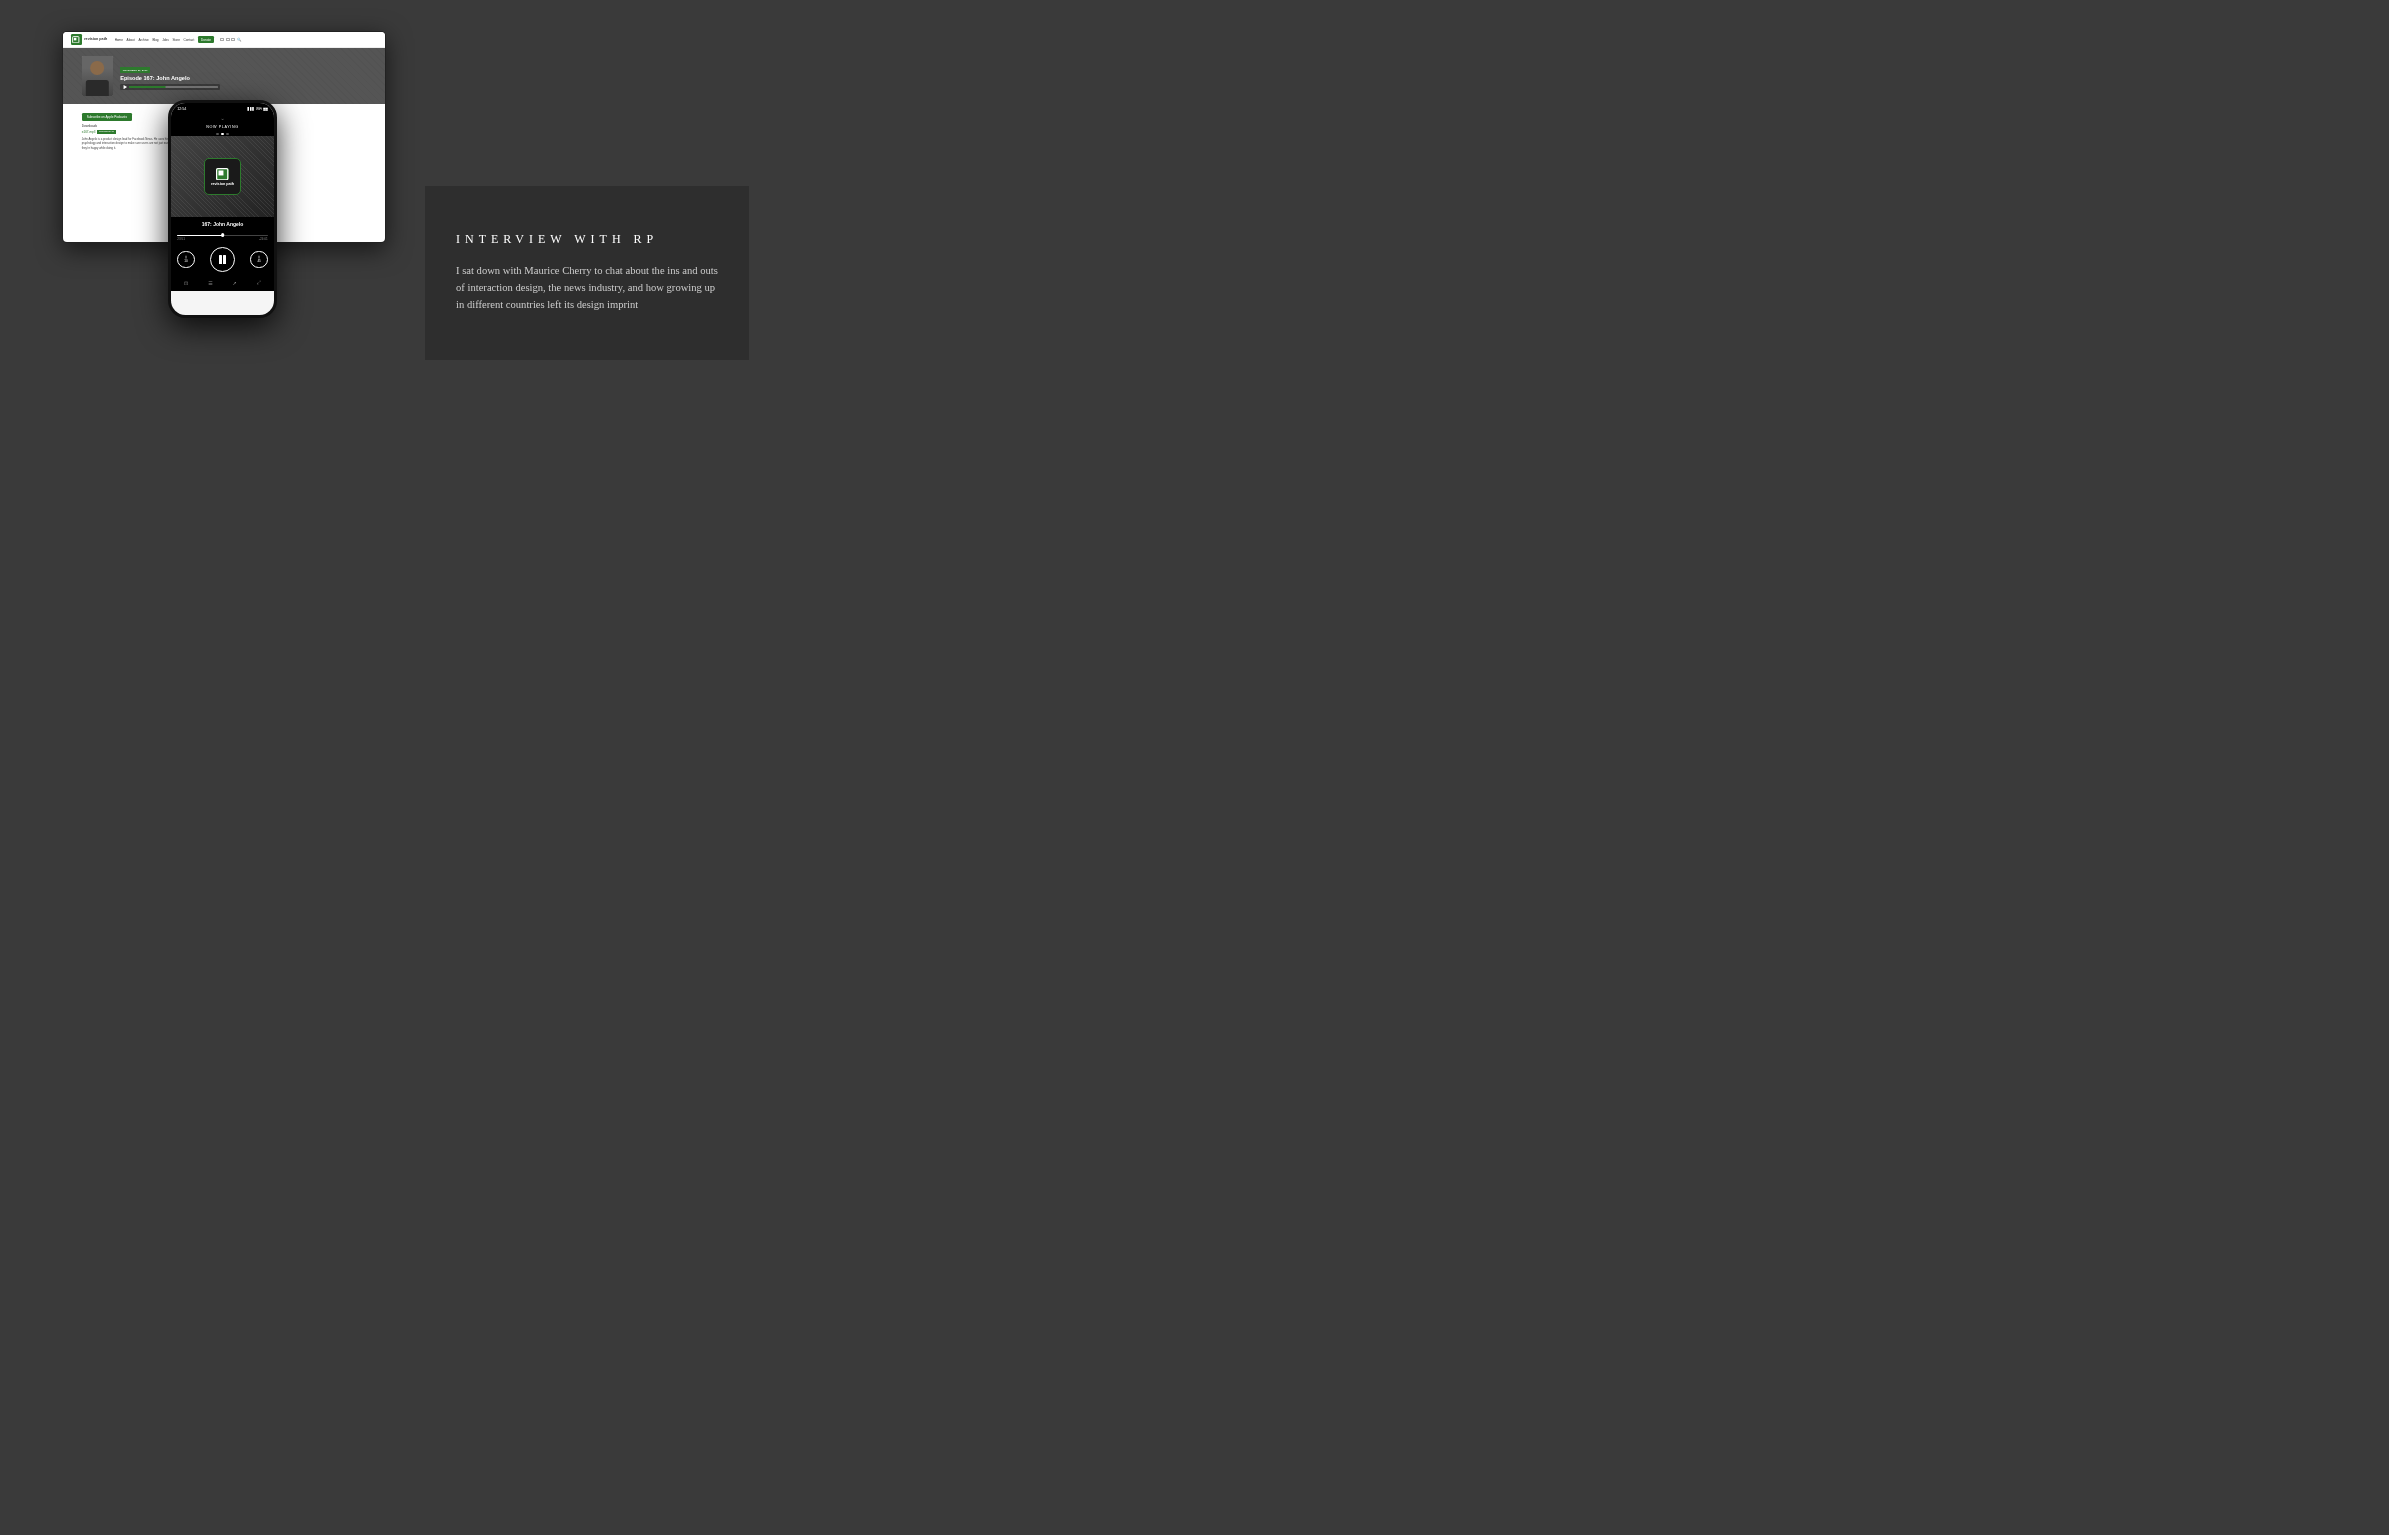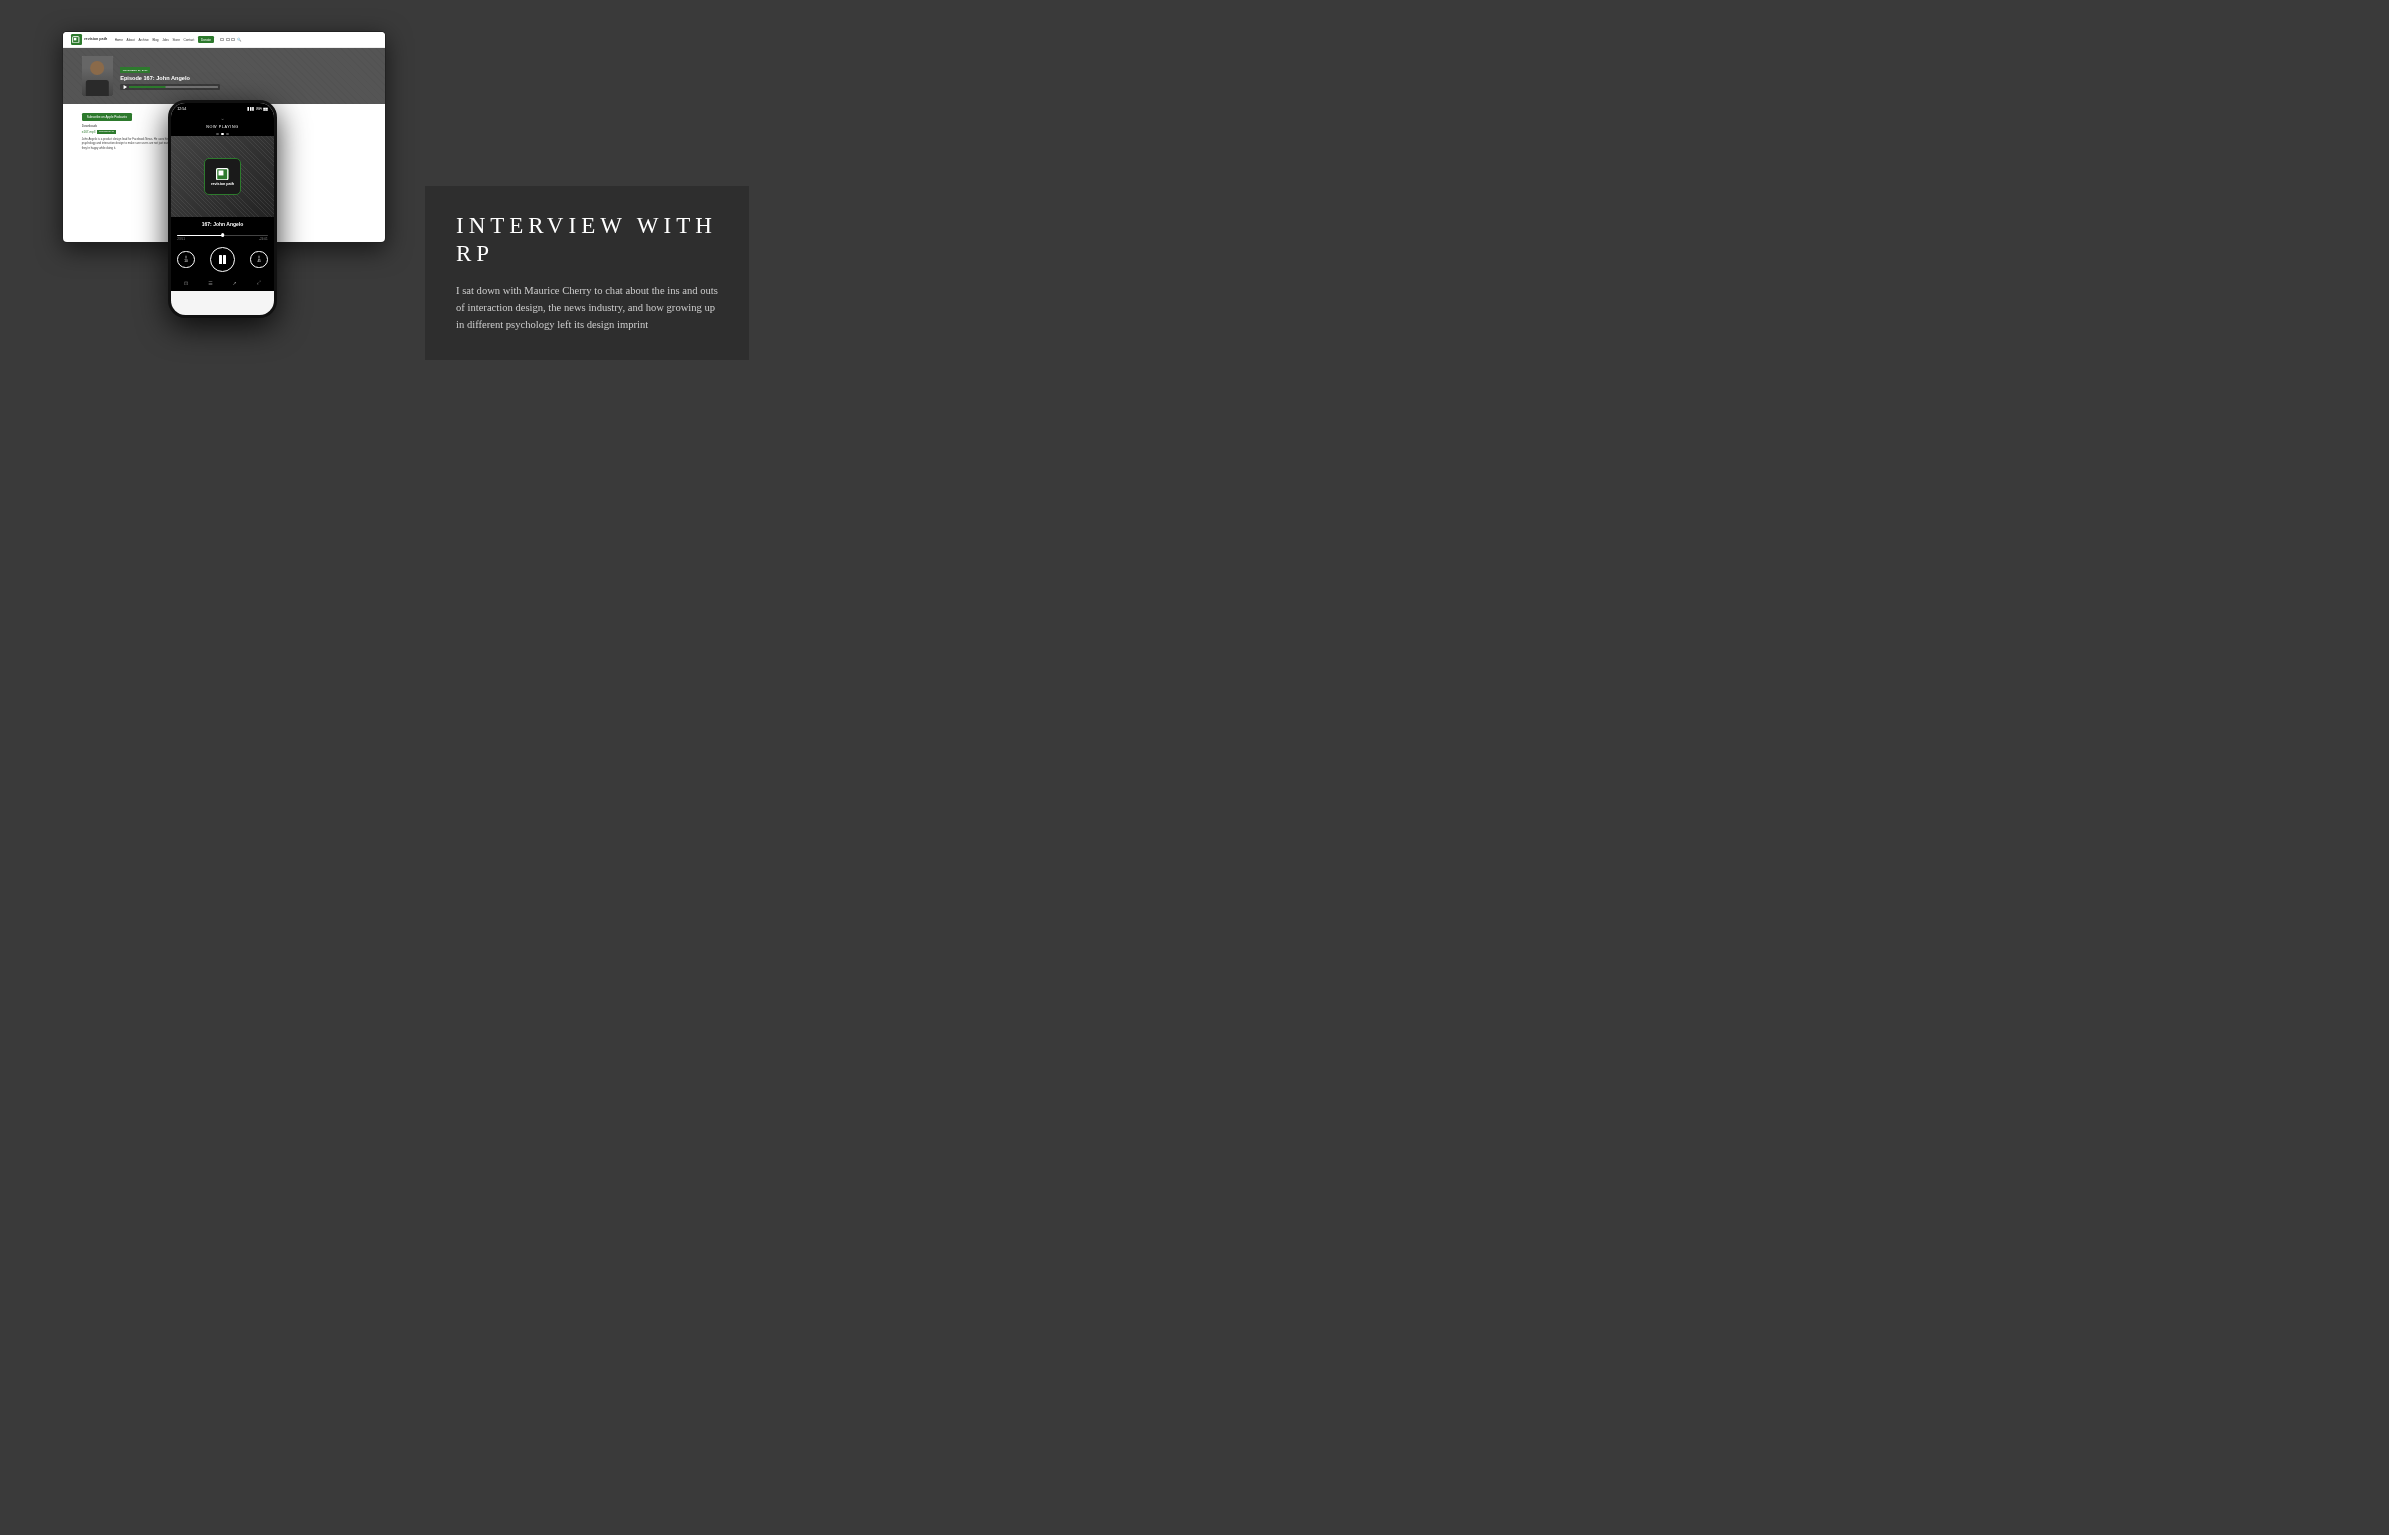--- a/index.html
+++ b/index.html
@@ -593,21 +593,21 @@
       padding: 25px 31px;
       max-width: 324px;
       height: 174px;
       display: flex;
       flex-direction: column;
       justify-content: center;
     }
 
     .interview-title {
       font-family: 'Georgia', serif;
-      font-size: 23px;
+      font-size: 12px;
       font-weight: normal;
       color: #fff;
       letter-spacing: 5px;
       text-transform: uppercase;
       margin-bottom: 16px;
       line-height: 1.2;
     }
 
     .interview-body {
       font-family: 'Georgia', serif;
@@ -767,18 +767,18 @@
         </div>
 
       </div>
     </div>
 
   </div>
 
   <div class="text-section">
     <div class="text-card">
       <h1 class="interview-title">INTERVIEW WITH RP</h1>
-      <p class="interview-body">I sat down with Maurice Cherry to chat about the ins and outs of interaction design, the news industry, and how growing up in different psychology left its design imprint</p>
+      <p class="interview-body">I sat down with Maurice Cherry to chat about the ins and outs of interaction design, the news industry, and how growing up in different countries left its design imprint</p>
     </div>
   </div>
 
 </div>
 
 
 </body></html>

